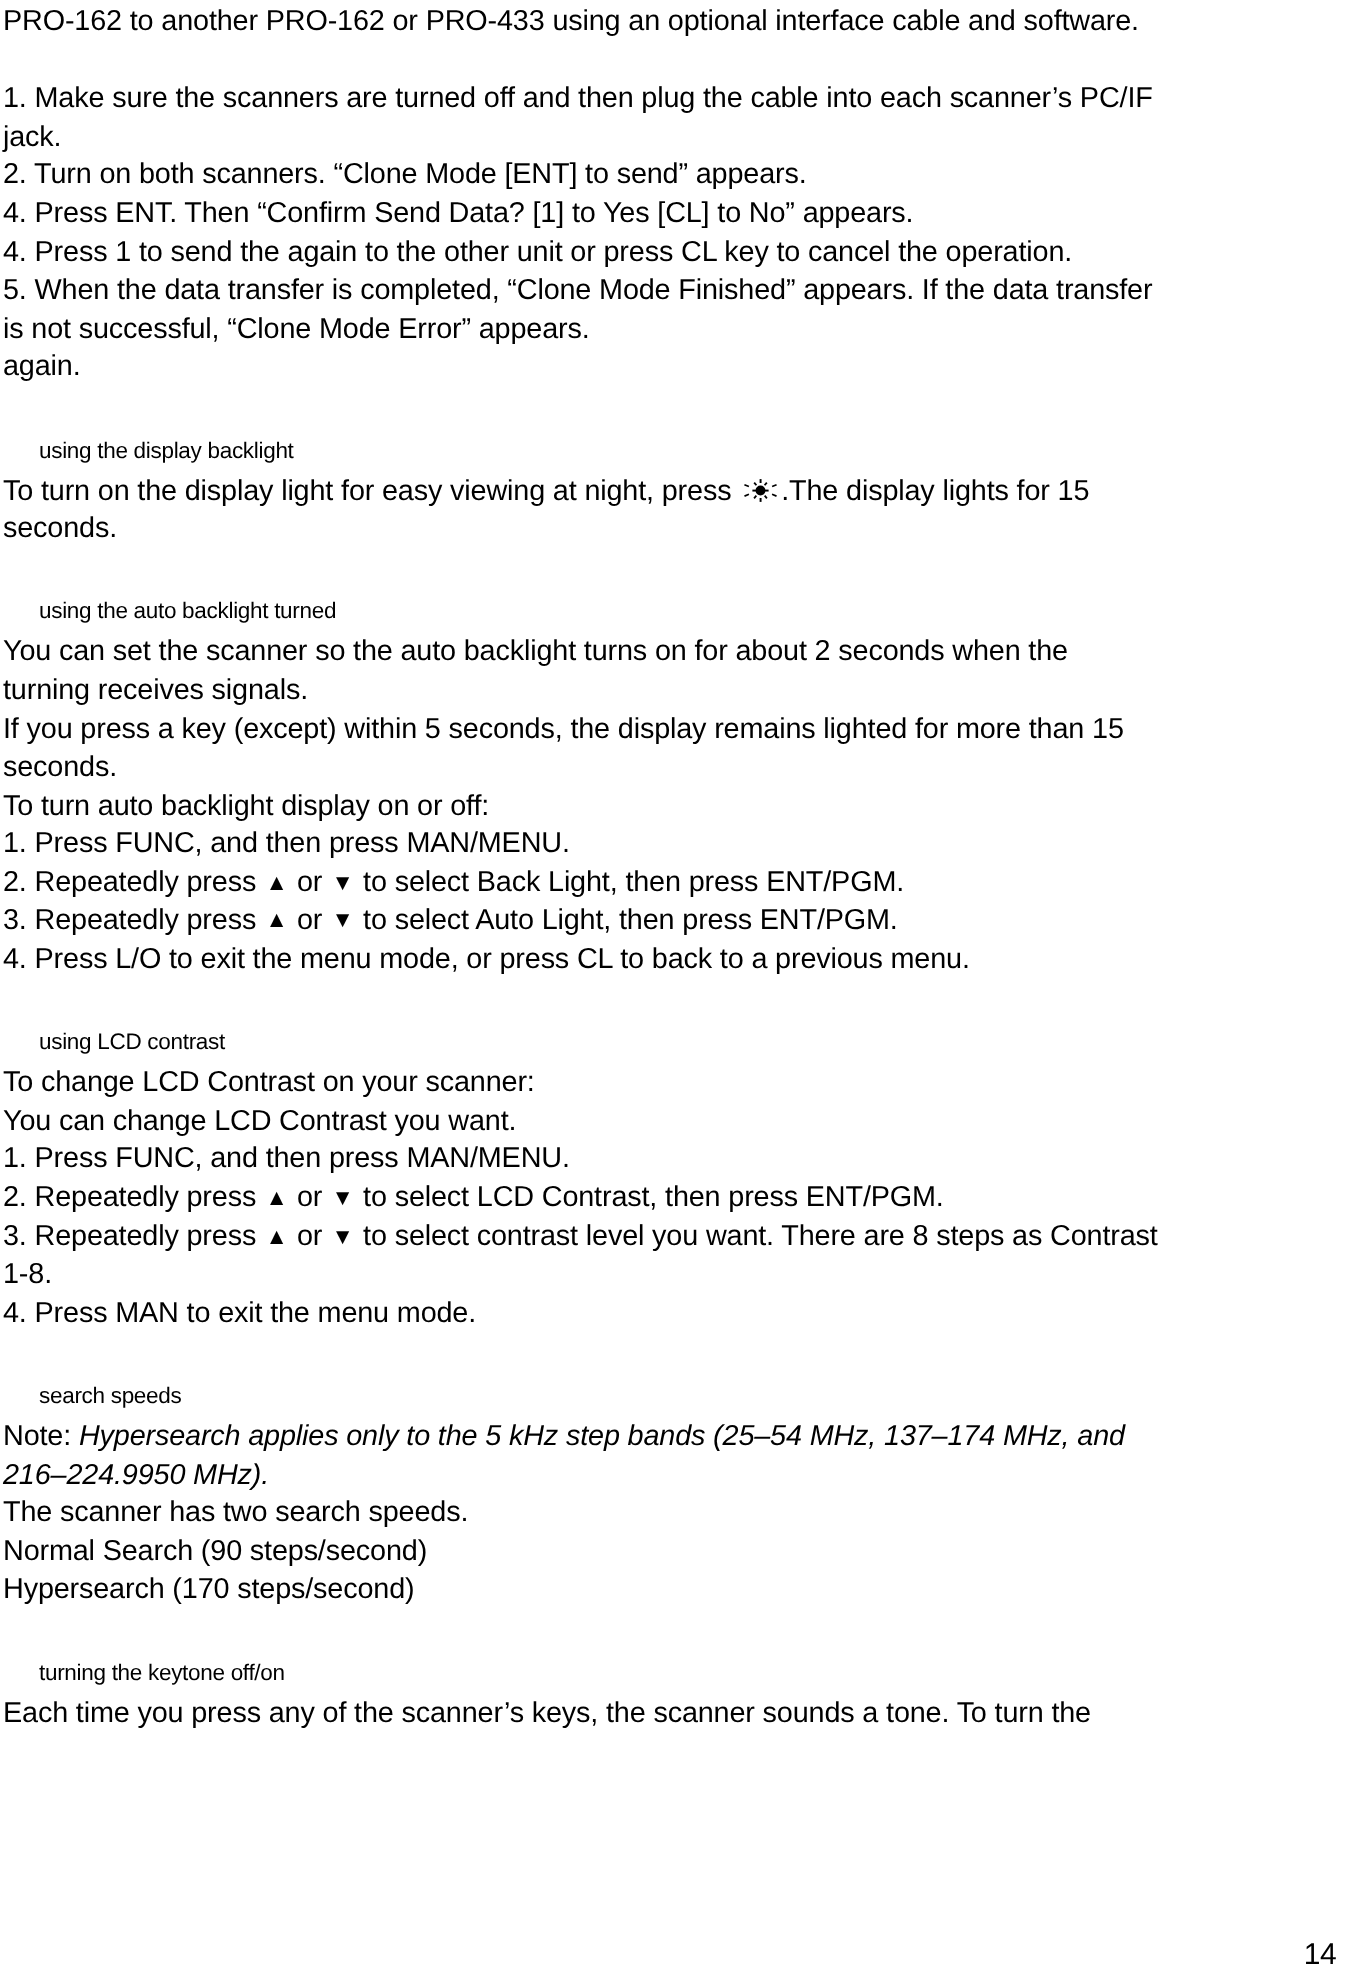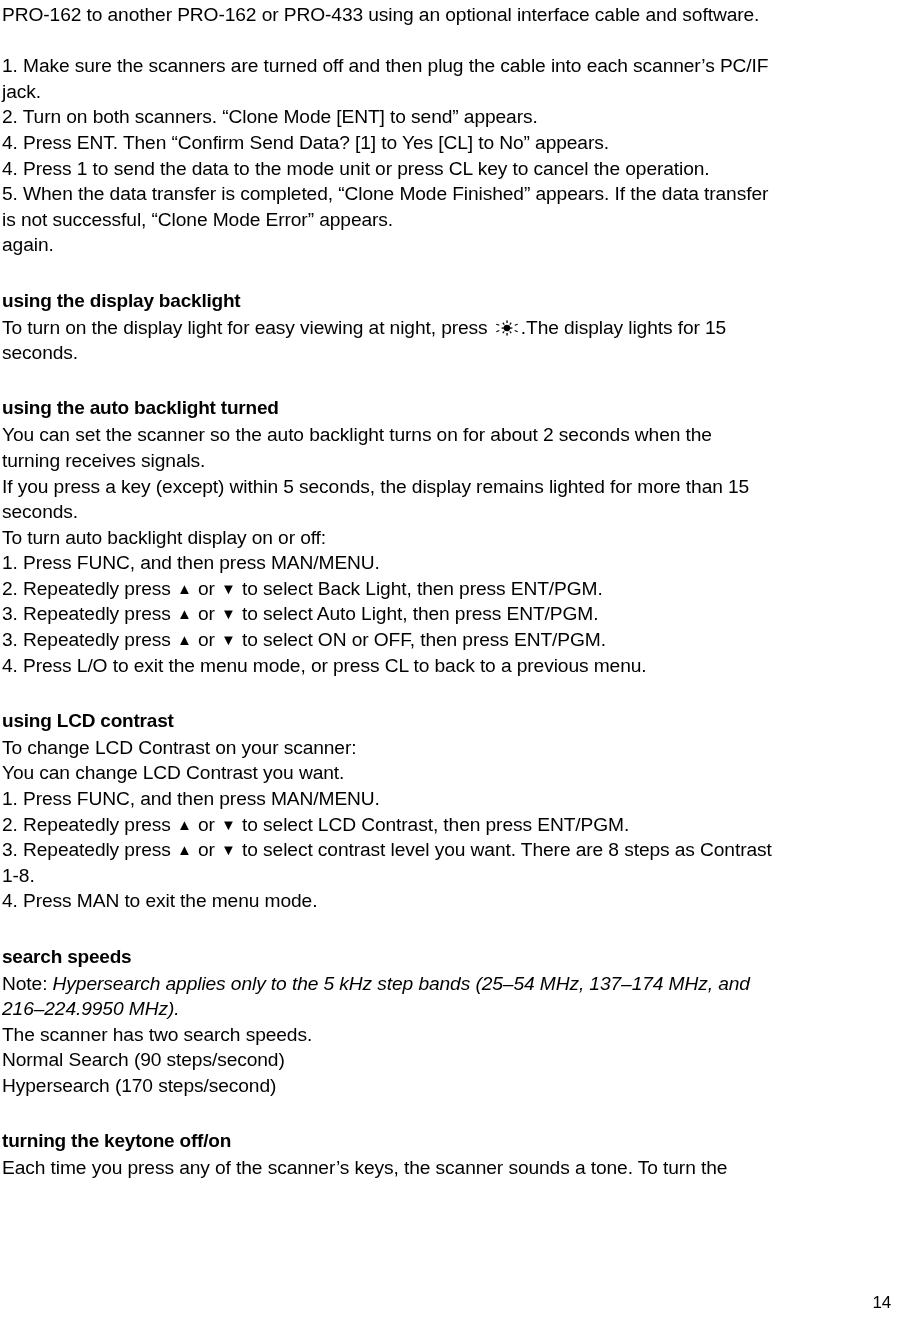--- a/index.html
+++ b/index.html
@@ -27,25 +27,26 @@
     line-height: 25.6px;
     white-space: pre-wrap;
     letter-spacing: -0.1px;
   }
   .blank {
     font-size: 19.2px;
     line-height: 25.6px;
     height: 25.6px;
   }
   .heading {
-    font-size: 19px;
+    font-size: 15px;
     line-height: 29px;
-    font-weight: bold;
+    font-weight: normal;
     letter-spacing: -0.2px;
     margin-top: 2px;
+    margin-left: 24px;
   }
   .b { font-weight: normal; }
   .i { font-style: italic; }
   .arrow {
     display: inline-block;
     font-size: 15px;
     line-height: 1;
     vertical-align: 1px;
     padding: 0 1px;
   }
@@ -53,42 +54,42 @@
     display: inline-block;
     width: 26px;
     height: 16px;
     vertical-align: -2px;
     margin: 0 1px;
   }
   .page-number {
     position: absolute;
     right: 8px;
     bottom: 10px;
-    font-size: 17px;
+    font-size: 20px;
     line-height: 24px;
     letter-spacing: -0.2px;
   }
 </style>
 </head>
 <body>
 
 <div class="page">
 
   <div class="line">PRO-162 to another PRO-162 or PRO-433 using an optional interface cable and software.</div>
 
   <div class="blank"></div>
 
   <div class="line"><span>1. Make sure the scanners are turned off and then plug the cable into each scanner’s </span><span class="b">PC/IF</span></div>
   <div class="line">jack.</div>
 
   <div class="line">2. Turn on both scanners. “Clone Mode [ENT] to send” appears.</div>
 
   <div class="line"><span>4. Press </span><span class="b">ENT</span><span>. Then “Confirm Send Data? [1] to Yes [CL] to No” appears.</span></div>
 
-  <div class="line"><span>4. Press </span><span class="b">1</span><span> to send the data to the mode unit or press </span><span class="b">CL</span><span> key to cancel the operation.</span></div>
+  <div class="line"><span>4. Press </span><span class="b">1</span><span> to send the again to the other unit or press </span><span class="b">CL</span><span> key to cancel the operation.</span></div>
 
   <div class="line">5. When the data transfer is completed, “Clone Mode Finished” appears. If the data transfer</div>
   <div class="line">is not successful, “Clone Mode Error” appears.</div>
 
   <div class="line">again.</div>
 
   <div class="blank"></div>
 
   <div class="heading">using the display backlight</div>
   <div class="line"><span>To turn on the display light for easy viewing at night, press </span><span class="sun-icon"><svg viewBox="0 0 26 16" width="26" height="16" aria-hidden="true">
@@ -118,21 +119,20 @@
   <div class="line">If you press a key (except) within 5 seconds, the display remains lighted for more than 15</div>
   <div class="line">seconds.</div>
   <div class="line">To turn auto backlight display on or off:</div>
 
   <div class="line"><span>1. Press </span><span class="b">FUNC</span><span>, and then press </span><span class="b">MAN/MENU</span><span>.</span></div>
 
   <div class="line"><span>2. Repeatedly press </span><span class="arrow">▲</span><span> or </span><span class="arrow">▼</span><span> to select </span><span class="b">Back Light</span><span>, then press </span><span class="b">ENT/PGM</span><span>.</span></div>
 
   <div class="line"><span>3. Repeatedly press </span><span class="arrow">▲</span><span> or </span><span class="arrow">▼</span><span> to select </span><span class="b">Auto Light</span><span>, then press </span><span class="b">ENT/PGM</span><span>.</span></div>
 
-  <div class="line"><span>3. Repeatedly press </span><span class="arrow">▲</span><span> or </span><span class="arrow">▼</span><span> to select </span><span class="b">ON</span><span> or </span><span class="b">OFF</span><span>, then press </span><span class="b">ENT/PGM</span><span>.</span></div>
 
   <div class="line"><span>4. Press </span><span class="b">L/O</span><span> to exit the menu mode, or press </span><span class="b">CL</span><span> to back to a previous menu.</span></div>
 
   <div class="blank"></div>
 
   <div class="heading">using LCD contrast</div>
   <div class="line">To change LCD Contrast on your scanner:</div>
   <div class="line">You can change LCD Contrast you want.</div>
 
   <div class="line"><span>1. Press </span><span class="b">FUNC</span><span>, and then press </span><span class="b">MAN/MENU</span><span>.</span></div>

